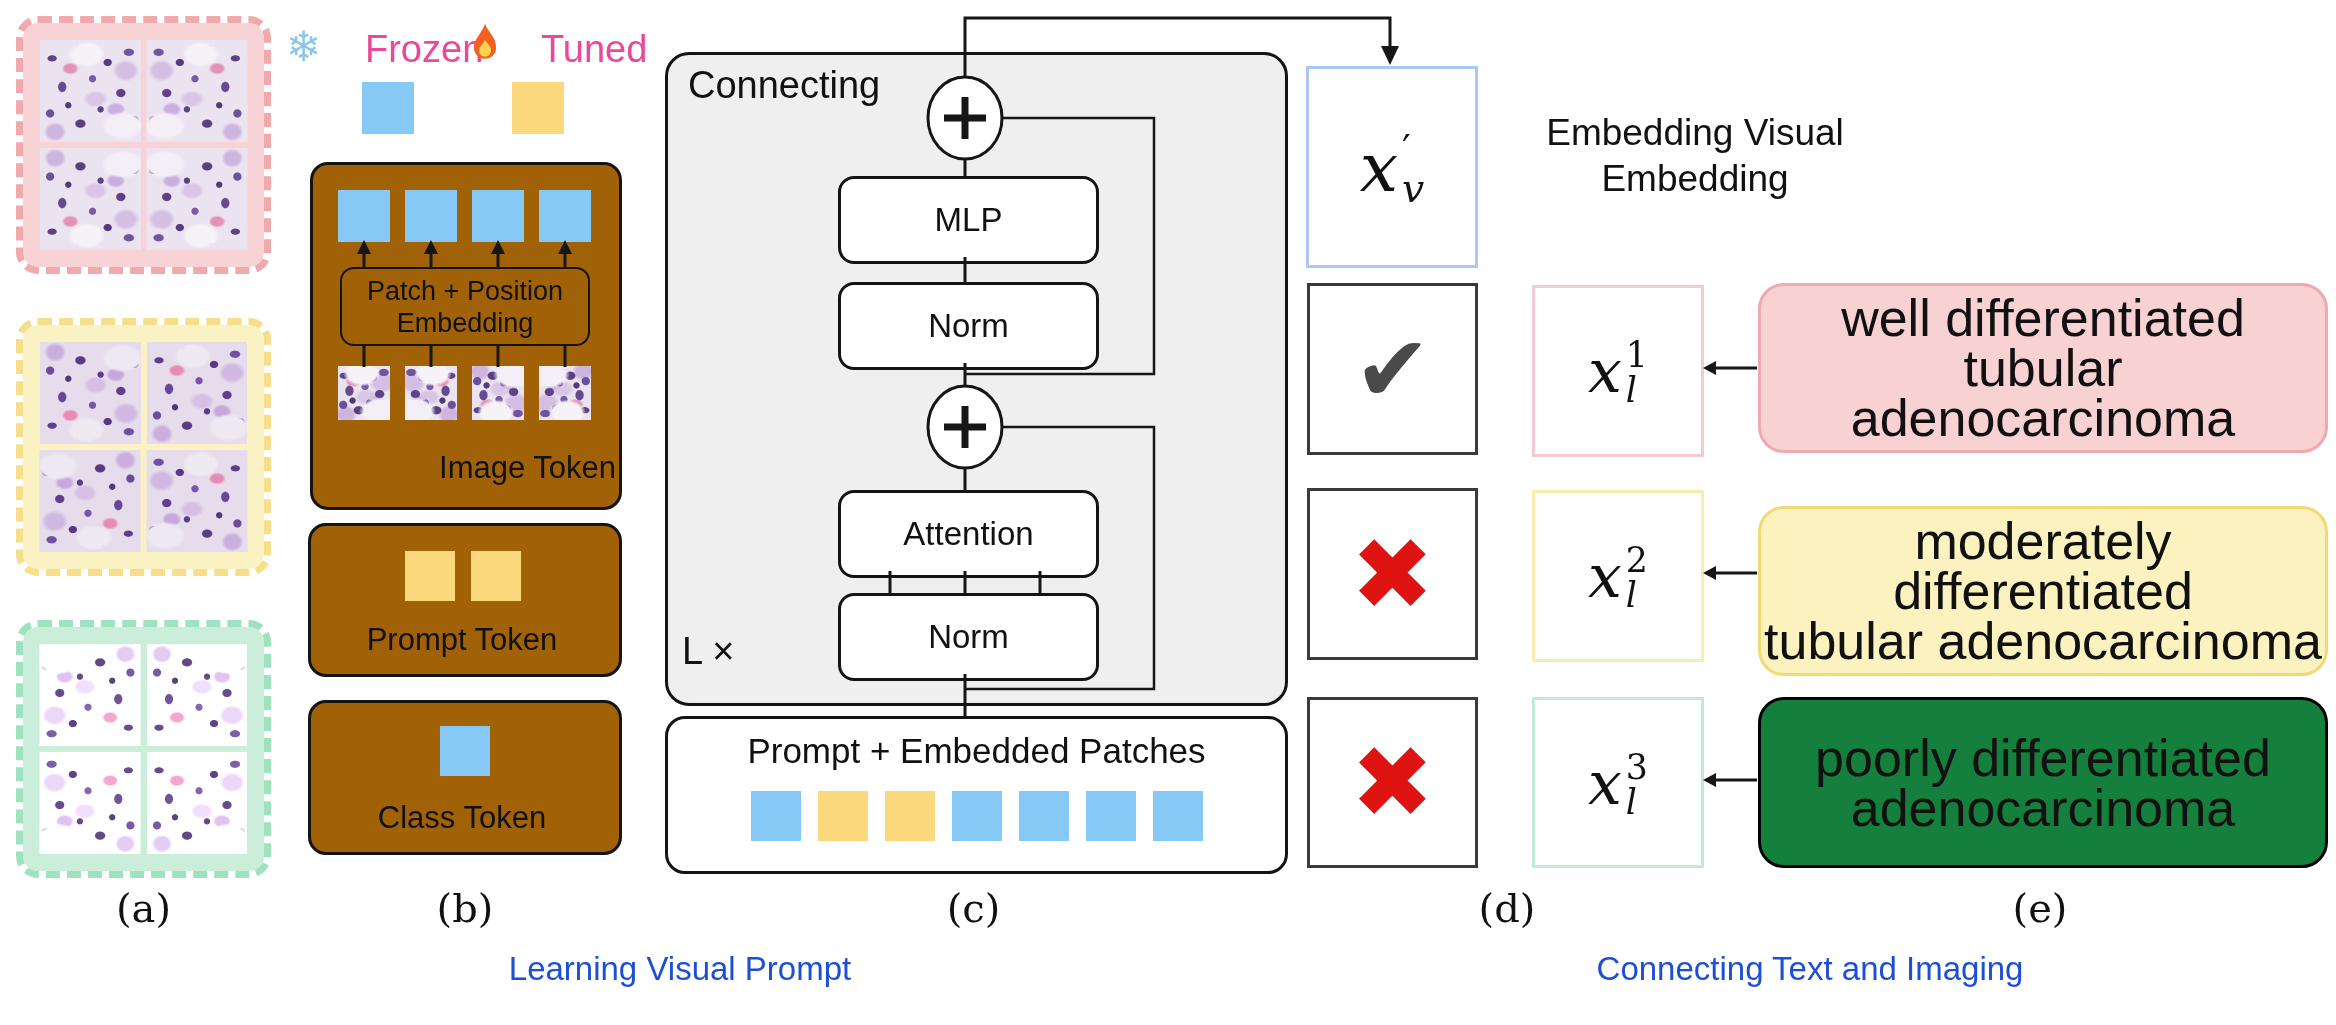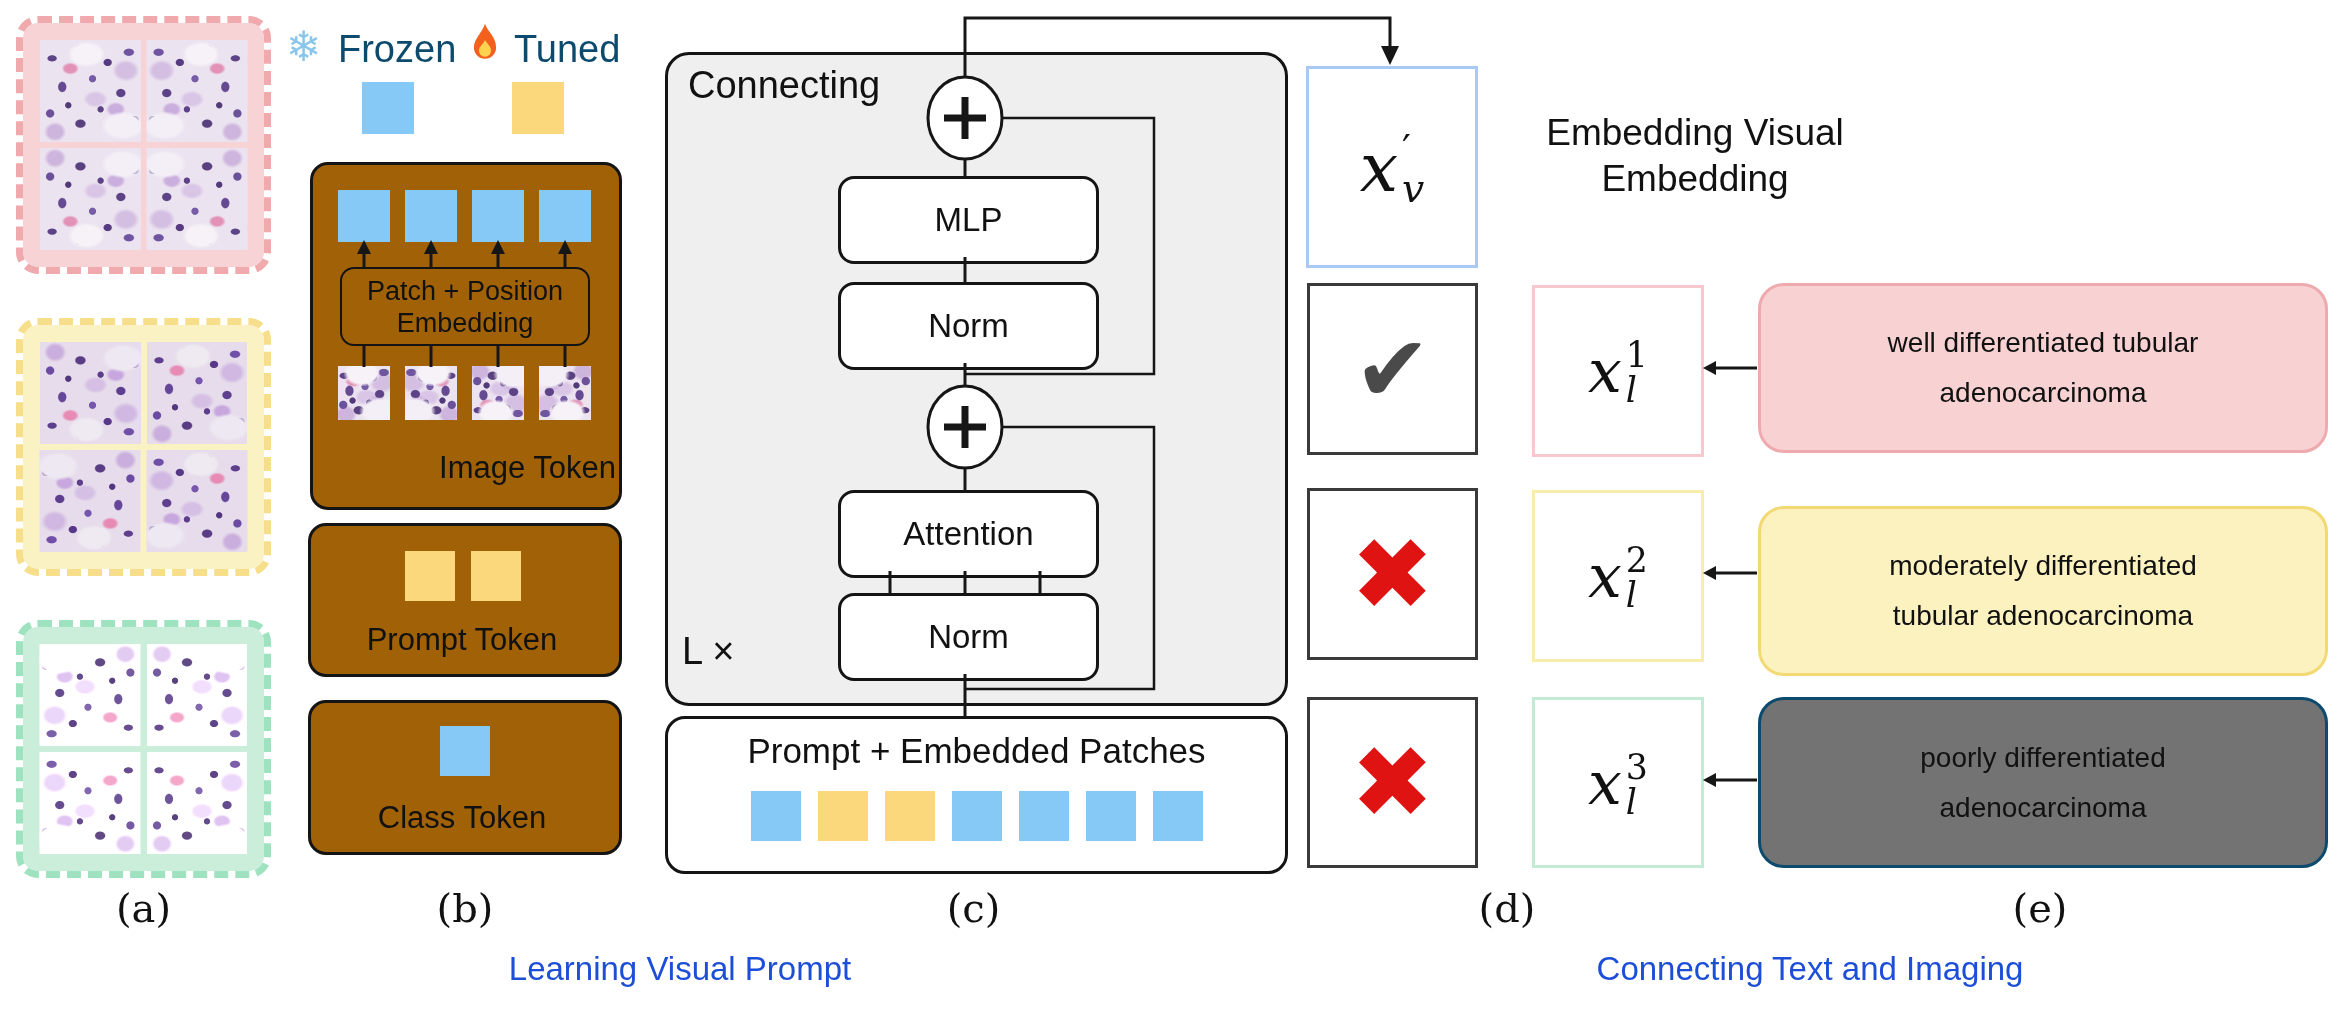--- a/index.html
+++ b/index.html
@@ -44,21 +44,21 @@
       radial-gradient(ellipse 16px 12px at 75% 68%, #caaede 40%, transparent 62%),
       radial-gradient(ellipse 20px 14px at 55% 58%, #d9c6e6 40%, transparent 62%),
       radial-gradient(ellipse 18px 16px at 15% 90%, #cdb5dd 40%, transparent 62%),
       radial-gradient(ellipse 22px 18px at 85% 30%, #d4bfe3 40%, transparent 62%);
   }
   .histo-b{filter:saturate(1.2) brightness(0.97);}
   .histo-c{filter:saturate(0.85) brightness(1.12);background-color:#f4eff6;}
   .flipx{transform:scaleX(-1);} .flipy{transform:scaleY(-1);} .flipxy{transform:scale(-1,-1);}
 
   
-  .legend-text{font-size:38px;color:#0c4a6e;}
+  .legend-text{font-size:38px;color:#ec4899;margin-left:27px;}
   .snow{font-size:42px;color:#8ac6ea;}
   .sq{position:absolute;width:52px;height:52px;}
   .sq-blue{background:#87c9f6;} .sq-yellow{background:#fbd87c;}
 
   
   .obox{position:absolute;border:3px solid #141414;border-radius:18px;background:#a16207;}
   .box-label{position:absolute;left:0;right:0;text-align:center;font-size:31px;color:#111;}
   .tok{width:50px;height:50px;display:inline-block;}
 
   
@@ -82,24 +82,24 @@
   .glyph-cross{font-size:100px;color:#e01313;}
   .math{font-family:"DejaVu Serif",serif;font-style:italic;font-size:60px;color:#111;display:inline-flex;align-items:center;}
   .math .mstack{display:inline-flex;flex-direction:column;font-size:58%;line-height:1.0;margin-left:4px;transform:translateY(2px);}
   .math .msup{font-style:normal;}
   .math .msub{font-style:italic;}
   .xv-math{font-size:68px;}
   .proj-label{position:absolute;left:1495px;top:110px;width:400px;text-align:center;
     font-size:37px;line-height:46px;color:#111;}
   .note{position:absolute;left:1758px;width:564px;border-radius:26px;
     display:flex;flex-direction:column;align-items:center;justify-content:center;
-    font-size:28px;line-height:50px;color:#111;text-align:center;}
+    font-size:52px;line-height:50px;color:#111;text-align:center;}
   .note-pink  {background:#f8d2d3;border:3px solid #eeaaae;}
   .note-yellow{background:#fbf2c0;border:3px solid #f2d974;}
-  .note-green {background:#737373;border:3px solid #0c4a6e;text-align:center;}
+  .note-green {background:#15803d;border:3px solid #000000;text-align:center;}
 
   
   .plabel{position:absolute;top:885px;text-align:center;font-family:"DejaVu Serif",serif;font-size:40px;color:#111;}
   .caption{position:absolute;top:950px;text-align:center;font-size:33px;color:#1d4ed8;}
 
   svg.wires{position:absolute;left:0;top:0;pointer-events:none;}
 </style>
 </head>
 <body>
 

